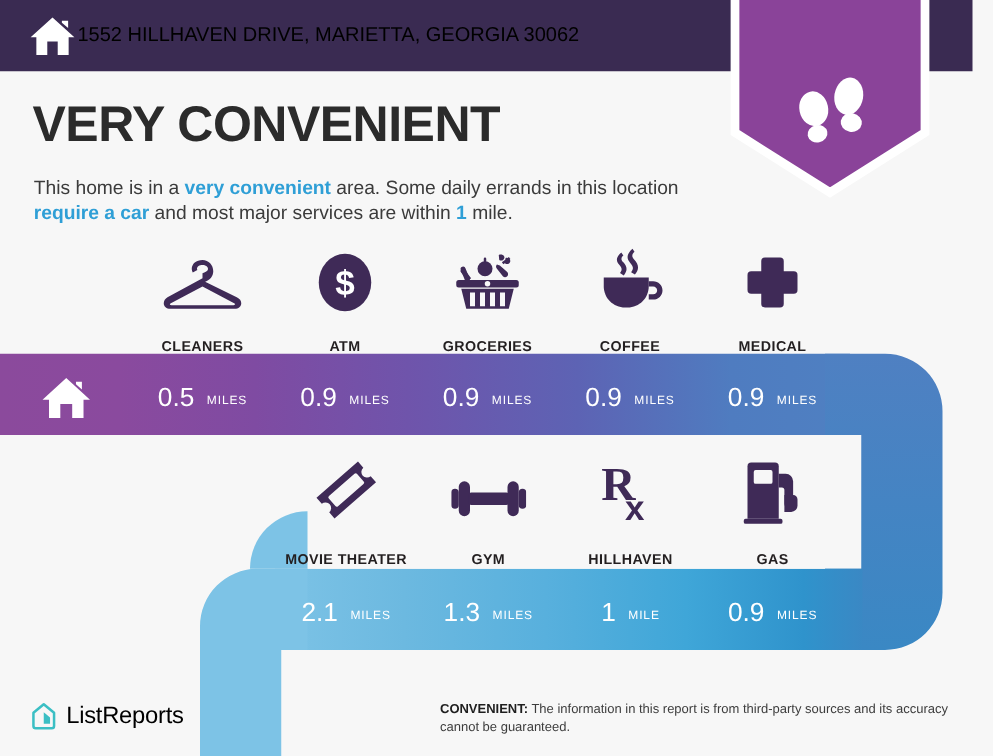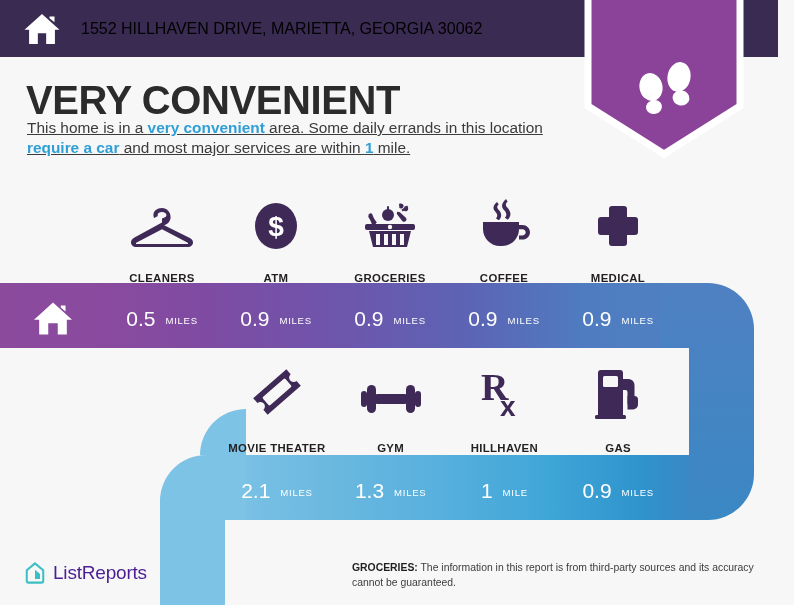--- a/index.html
+++ b/index.html
@@ -13,21 +13,21 @@
     position: relative;
     width: 794px; height: 605px;
     background: #f7f7f7;
   }
 
   
   .header-bar {
     position: absolute; left: 0; top: 0;
     width: 778px; height: 57px;
     background: #3a2b52;
-    display: flex; align-items: center; gap: 19px;
+    display: flex; align-items: center;
   }
   .header-home-icon { margin-left: 22px; width: 40px; height: 40px; display:block; }
 
   
   .badge-wrap {
     position: absolute; left: 566px; top: -6px;
     width: 196px; height: 166px;
     z-index: 5;
   }
   .badge-text {
@@ -42,25 +42,24 @@
     pointer-events: none;
   }
 
   
   .title {
     position: absolute; left: 26px; top: 78px;
     font-size: 40px; font-weight: 700;
     color: #2b2b2b; letter-spacing: -0.4px;
   }
   .desc {
-    position: absolute; left: 27px; top: 118px;
+    position: absolute; left: 27px; top: 141px;
     width: 545px;
     font-size: 15.4px; line-height: 1.33;
     color: #3b3b3b;
-    text-decoration: underline;
   }
   .hl { color: #2f9fd6; font-weight: 700; }
 
   
   .ribbon { position: absolute; left: 0; top: 278px; width: 794px; height: 327px; }
 
   
   .icon-row { position: absolute; display: flex; }
   .icon-row-1 { left: 105px; top: 198px; width: 570px; }
   .icon-row-2 { left: 220px; top: 368px; width: 455px; }
@@ -97,21 +96,21 @@
     z-index: 3;
   }
 
   
   .logo {
     position: absolute; left: 24px; top: 561px;
     display: flex; align-items: center; z-index: 6;
   }
   .logo-text {
     margin-left: 7px;
-    font-size: 19px; color: #4c1d95; font-weight: 400;
+    font-size: 19px; color: #000000; font-weight: 400;
     letter-spacing: -0.2px;
   }
   .disclaimer {
     position: absolute; left: 352px; top: 561px; width: 432px;
     font-size: 10.4px; line-height: 1.42; color: #3d3d3d;
     z-index: 6;
   }
   .disclaimer b { font-weight: 700; color: #1f1f1f; }
 </style>
 </head>
@@ -368,15 +367,15 @@
   </div>
 
   <div class="logo">
     <svg width="22" height="24" viewBox="0 0 24 26">
       <path d="M12 2.5 21 10v11.5a2 2 0 0 1-2 2H5a2 2 0 0 1-2-2V10Z" fill="none" stroke="#3bbfc4" stroke-width="2.2" stroke-linejoin="round"></path>
       <path d="M12 9.5 17.5 14v5.5H12Z" fill="#3bbfc4"></path>
     </svg>
     <div class="logo-text">ListReports</div>
   </div>
 
-  <div class="disclaimer"><b>GROCERIES:</b><span> The information in this report is from third-party sources and its accuracy cannot be guaranteed.</span></div>
+  <div class="disclaimer"><b>CONVENIENT:</b><span> The information in this report is from third-party sources and its accuracy cannot be guaranteed.</span></div>
 
 </div>
 
 </body></html>

